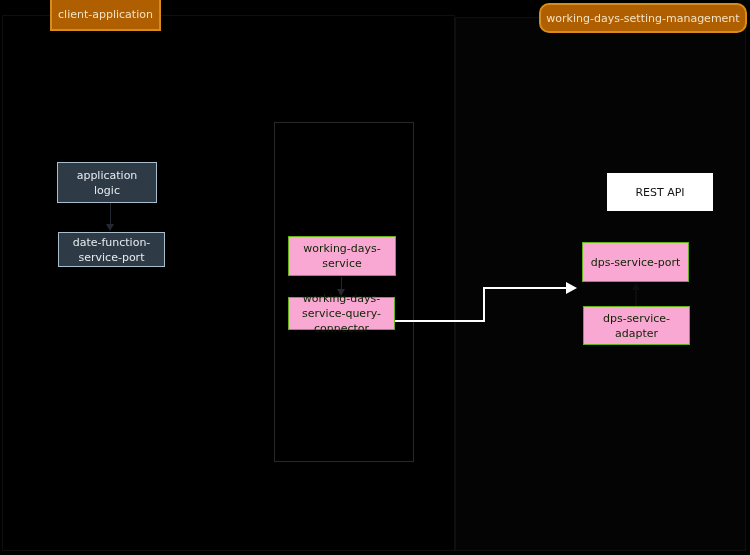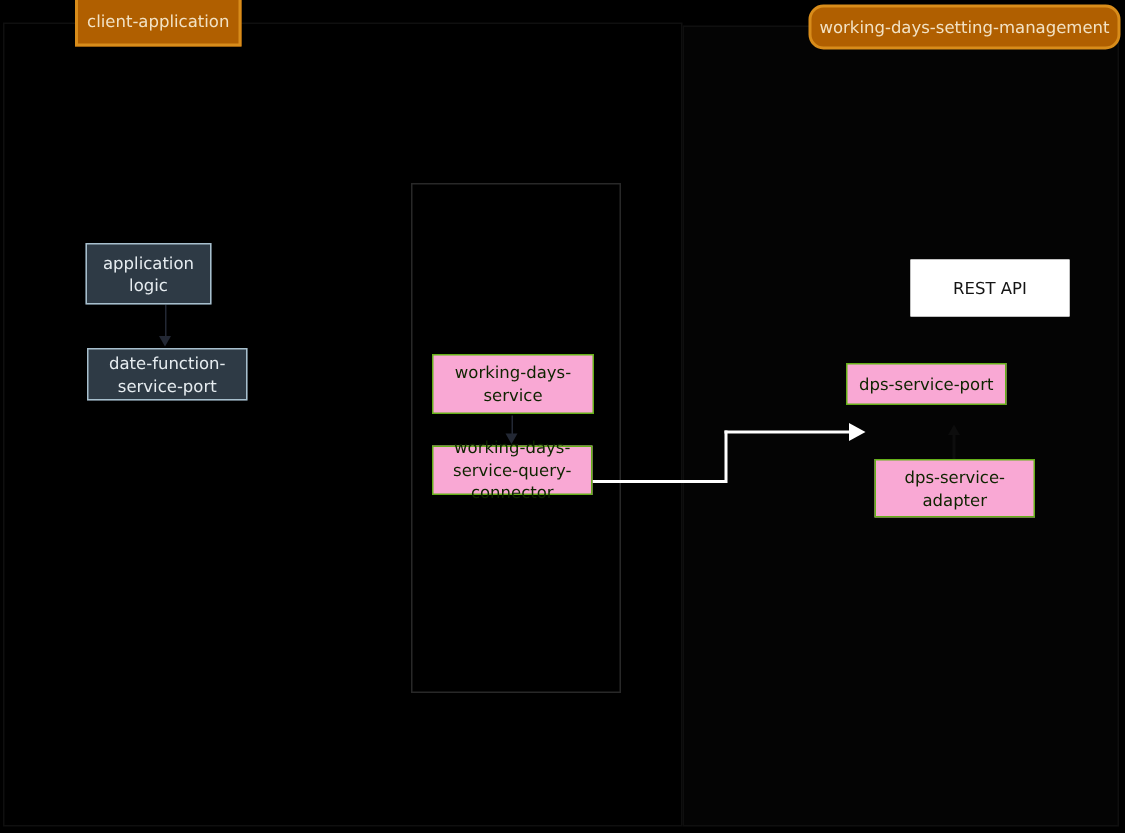--- a/index.html
+++ b/index.html
@@ -16,26 +16,26 @@
     box-sizing:border-box;border:1px solid #282828;background:transparent;z-index:1;}
   
   .node{position:absolute;box-sizing:border-box;display:flex;align-items:center;justify-content:center;
     text-align:center;font-size:11px;line-height:15px;padding:2px 5px;z-index:3;}
   .orange{background:#b05f00;border:2px solid #d88c1a;color:#f2e2c4;}
   .slate{background:#2e3a45;border:1.5px solid #a7bfcd;color:#e6ecf0;}
   .green{background:#f9a8d4;border:1.5px solid #65b118;color:#0e2400;}
   .white{background:#ffffff;border:1px solid #ffffff;color:#151515;}
   #n-client{left:50px;top:-3px;width:111px;height:34px;}
   #n-wdsm{left:539px;top:3px;width:208px;height:30px;border-radius:10px;}
-  #n-applogic{left:57px;top:162px;width:84px;height:41px;}
+  #n-applogic{left:57px;top:162px;width:100px;height:41px;}
   #n-datefn{left:58px;top:232px;width:107px;height:35px;}
   #n-wds{left:288px;top:236px;width:108px;height:40px;}
   #n-wdsqc{left:288px;top:297px;width:107px;height:33px;}
   #n-restapi{left:582px;top:173px;width:106px;height:38px;margin-left:25px;}
-  #n-dpsport{left:564px;top:242px;width:107px;height:28px;}
+  #n-dpsport{left:582px;top:242px;width:107px;height:40px;}
   #n-dpsadapter{left:583px;top:306px;width:107px;height:39px;}
   
   .seg{position:absolute;z-index:2;}
   .dark{background:#232834;}
   .nearblack{background:#0d0d0d;}
   .whiteline{background:#ffffff;}
   .head{position:absolute;width:0;height:0;z-index:2;}
   .head.down-dark{border-left:4px solid transparent;border-right:4px solid transparent;border-top:7px solid #232834;}
   .head.up-nearblack{border-left:4px solid transparent;border-right:4px solid transparent;border-bottom:7px solid #0d0d0d;}
   .head.right-white{border-top:6px solid transparent;border-bottom:6px solid transparent;border-left:11px solid #ffffff;}

